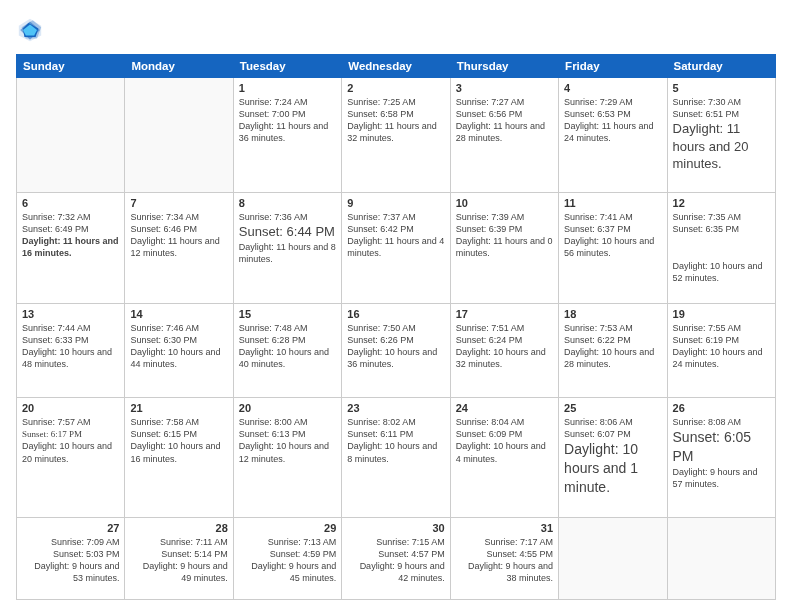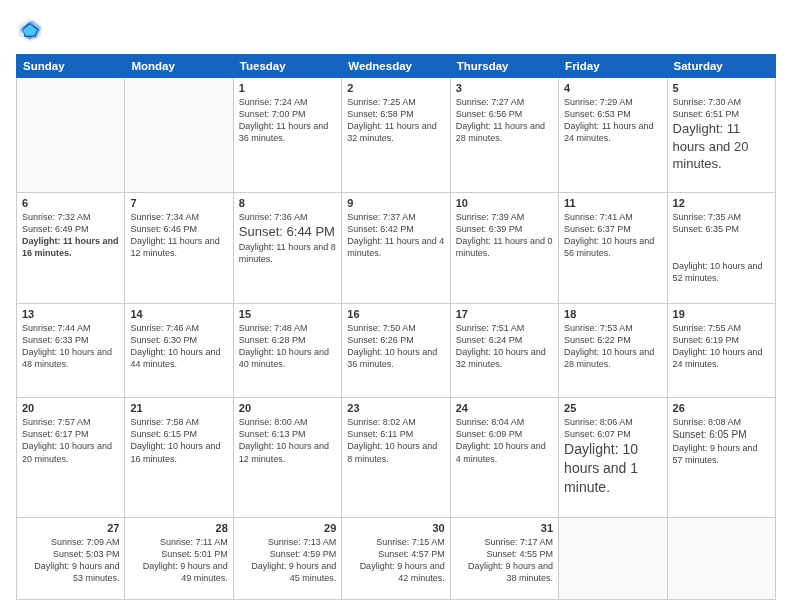--- a/index.html
+++ b/index.html
@@ -245,21 +245,21 @@
             <span class="day-num">19</span>
             <div style="font-size: 9px; line-height: 1.35; color: rgb(68, 68, 68);">Sunrise: 7:55 AM</div>
             <div style="font-size: 9px; line-height: 1.35; color: rgb(68, 68, 68);">Sunset: 6:19 PM</div>
             <div style="font-size: 9px; line-height: 1.35; color: rgb(68, 68, 68);">Daylight: 10 hours and 24 minutes.</div>
           </td>
         </tr>
         <tr>
           <td>
             <span class="day-num">20</span>
             <div style="font-size: 9px; line-height: 1.35; color: rgb(68, 68, 68);">Sunrise: 7:57 AM</div>
-            <div style="font-size: 9px; line-height: 1.35; color: rgb(68, 68, 68);">Sunset: 6:17 PM</div>
+            <div style="font-size: 9px; line-height: 1.35; color: rgb(68, 68, 68); font-family: Liberation Serif, serif;">Sunset: 6:17 PM</div>
             <div style="font-size: 9px; line-height: 1.35; color: rgb(68, 68, 68);">Daylight: 10 hours and 20 minutes.</div>
           </td>
           <td>
             <span class="day-num">21</span>
             <div style="font-size: 9px; line-height: 1.35; color: rgb(68, 68, 68);">Sunrise: 7:58 AM</div>
             <div style="font-size: 9px; line-height: 1.35; color: rgb(68, 68, 68);">Sunset: 6:15 PM</div>
             <div style="font-size: 9px; line-height: 1.35; color: rgb(68, 68, 68);">Daylight: 10 hours and 16 minutes.</div>
           </td>
           <td>
             <span class="day-num">20</span>
@@ -281,35 +281,35 @@
           </td>
           <td>
             <span class="day-num">25</span>
             <div style="font-size: 9px; line-height: 1.35; color: rgb(68, 68, 68);">Sunrise: 8:06 AM</div>
             <div style="font-size: 9px; line-height: 1.35; color: rgb(68, 68, 68);">Sunset: 6:07 PM</div>
             <div style="font-size: 14px; line-height: 1.35; color: rgb(68, 68, 68);">Daylight: 10 hours and 1 minute.</div>
           </td>
           <td>
             <span class="day-num">26</span>
             <div style="font-size: 9px; line-height: 1.35; color: rgb(68, 68, 68);">Sunrise: 8:08 AM</div>
-            <div style="font-size: 10px; line-height: 1.35; color: rgb(68, 68, 68);">Sunset: 6:05 PM</div>
+            <div style="font-size: 14px; line-height: 1.35; color: rgb(68, 68, 68);">Sunset: 6:05 PM</div>
             <div style="font-size: 9px; line-height: 1.35; color: rgb(68, 68, 68);">Daylight: 9 hours and 57 minutes.</div>
           </td>
         </tr>
         <tr>
           <td>
             <span class="day-num">27</span>
             <div style="font-size: 9px; line-height: 1.35; color: rgb(68, 68, 68);">Sunrise: 7:09 AM</div>
             <div style="font-size: 9px; line-height: 1.35; color: rgb(68, 68, 68);">Sunset: 5:03 PM</div>
             <div style="font-size: 9px; line-height: 1.35; color: rgb(68, 68, 68);">Daylight: 9 hours and 53 minutes.</div>
           </td>
           <td>
             <span class="day-num">28</span>
             <div style="font-size: 9px; line-height: 1.35; color: rgb(68, 68, 68);">Sunrise: 7:11 AM</div>
-            <div style="font-size: 9px; line-height: 1.35; color: rgb(68, 68, 68);">Sunset: 5:01 PM</div>
+            <div style="font-size: 9px; line-height: 1.35; color: rgb(68, 68, 68);">Sunset: 5:14 PM</div>
             <div style="font-size: 9px; line-height: 1.35; color: rgb(68, 68, 68);">Daylight: 9 hours and 49 minutes.</div>
           </td>
           <td>
             <span class="day-num">29</span>
             <div style="font-size: 9px; line-height: 1.35; color: rgb(68, 68, 68);">Sunrise: 7:13 AM</div>
             <div style="font-size: 9px; line-height: 1.35; color: rgb(68, 68, 68);">Sunset: 4:59 PM</div>
             <div style="font-size: 9px; line-height: 1.35; color: rgb(68, 68, 68);">Daylight: 9 hours and 45 minutes.</div>
           </td>
           <td>
             <span class="day-num">30</span>

